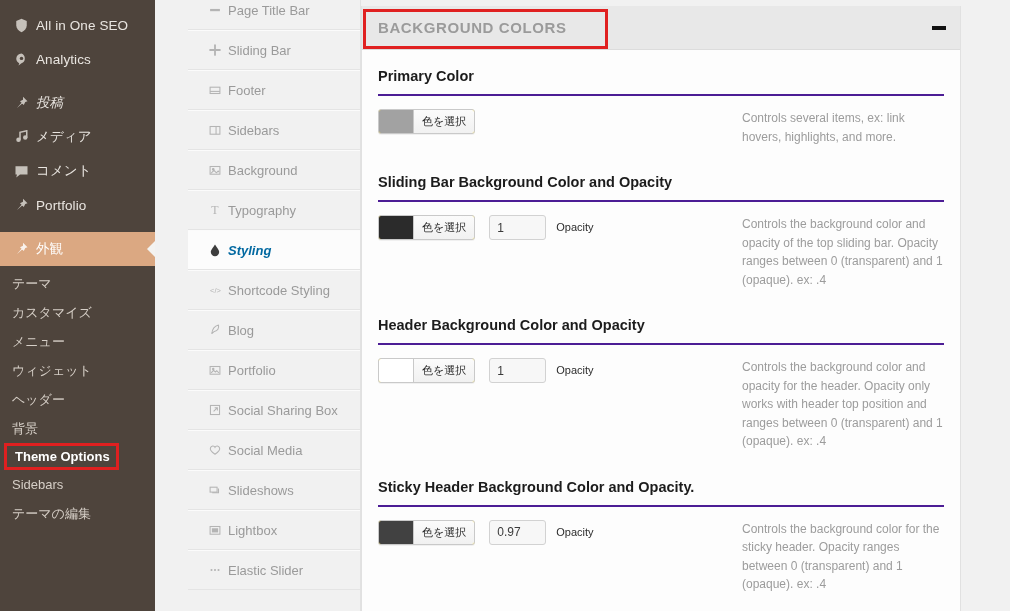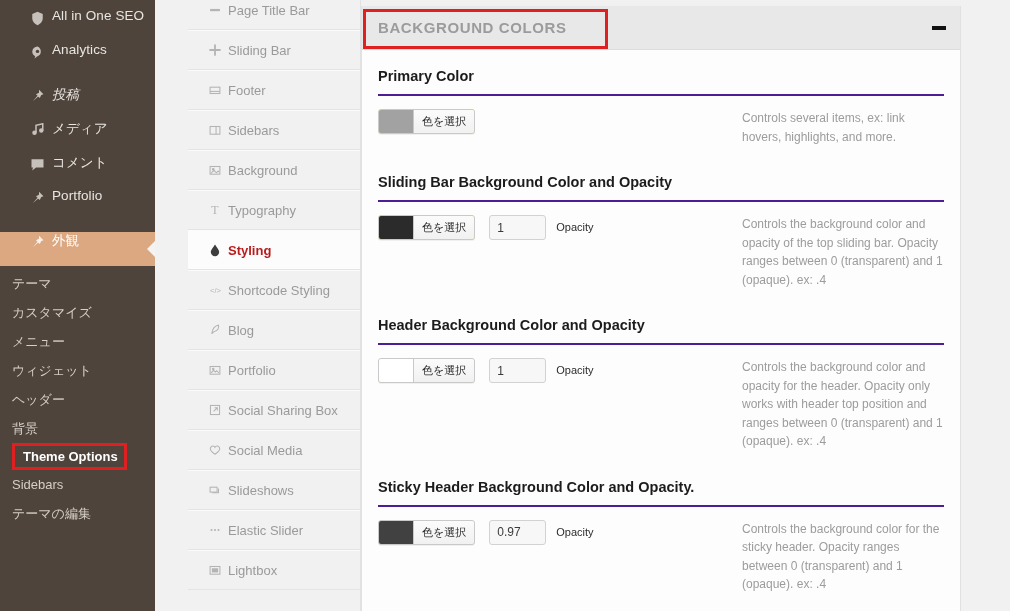--- a/index.html
+++ b/index.html
@@ -15,23 +15,23 @@
   .wp-sidebar {
     width: 155px; min-width: 155px; height: 611px;
     background: #4e443c;
     color: #e6e0d8;
     font-size: 13.5px;
     padding-top: 8px;
     overflow: hidden;
     position: relative;
   }
   .wp-item {
-    display: flex; 
+    display: flex; align-items: center;
     height: 34px;
-    padding-left: 24px;
+    padding-left: 8px;
     color: #e9e5e0;
     white-space: nowrap;
   }
   .wp-item .wp-ico {
     width: 26px; min-width: 26px; height: 20px;
     display: inline-flex; align-items: center; justify-content: center;
     opacity: .85;
     margin-right: 2px;
   }
   .wp-item .wp-lbl { font-size: 13.5px; letter-spacing: .1px; }
@@ -54,21 +54,21 @@
     padding: 4px 0 4px 12px;
     font-size: 13px;
     color: #d6cfc7;
     line-height: 21px;
     white-space: nowrap;
   }
   .wp-sub.hl {
     color: #ffffff;
     font-weight: bold;
     display: inline-block;
-    margin-left: 12px;
+    margin-left: 4px;
     padding: 2px 6px 2px 8px;
     border: 3px solid #e02020;
     line-height: 17px;
   }
   .wp-sub-wrap { padding-top: 3px; }
 
   
   .gap-col { width: 33px; min-width: 33px; background: #f1f1f1; }
   .opt-nav {
     width: 173px; min-width: 173px;
@@ -90,22 +90,23 @@
     background: #f1f1f1;
   }
   .nav-tab .nv-ico {
     width: 26px; min-width: 26px;
     display: inline-flex; align-items: center; justify-content: center;
     color: #b4b4b4;
     font-size: 13px;
   }
   .nav-tab.active {
     background: #fcfcfc;
-    color: #b91c1c;
+    color: #0369a1;
     font-weight: bold;
+    font-style: italic;
   }
   .nav-tab.active .nv-ico { color: #3d3d3d; }
 
   
   .main-wrap {
     flex: 1;
     background: #f1f1f1;
     height: 611px;
     position: relative;
     padding-top: 6px;
@@ -392,36 +393,36 @@
           <span class="nv-ico">
             <svg width="14" height="14" viewBox="0 0 20 20" fill="none" stroke="currentColor" stroke-width="1.5">
               <rect x="3" y="6" width="10" height="7"></rect>
               <path d="M15 8v6H6"></path>
             </svg>
           </span>
           <span>Slideshows</span>
         </div>
         <div class="nav-tab">
           <span class="nv-ico">
+            <svg width="14" height="14" viewBox="0 0 20 20" fill="none" stroke="currentColor" stroke-width="1.5">
+              <rect x="3" y="5" width="14" height="11"></rect>
+              <rect x="5.5" y="7.5" width="9" height="6" fill="currentColor" stroke="none"></rect>
+            </svg>
+          </span>
+          <span>Lightbox</span>
+        </div>
+        <div class="nav-tab">
+          <span class="nv-ico">
             <svg width="14" height="14" viewBox="0 0 20 20" fill="currentColor">
               <circle cx="5" cy="10" r="1.5"></circle>
               <circle cx="10" cy="10" r="1.5"></circle>
               <circle cx="15" cy="10" r="1.5"></circle>
             </svg>
           </span>
           <span>Elastic Slider</span>
-        </div>
-        <div class="nav-tab">
-          <span class="nv-ico">
-            <svg width="14" height="14" viewBox="0 0 20 20" fill="none" stroke="currentColor" stroke-width="1.5">
-              <rect x="3" y="5" width="14" height="11"></rect>
-              <rect x="5.5" y="7.5" width="9" height="6" fill="currentColor" stroke="none"></rect>
-            </svg>
-          </span>
-          <span>Lightbox</span>
         </div>
       </div>
   </div>
 
   <div class="main-wrap">
     <div class="panel">
       <div class="panel-head">
         <h2>BACKGROUND COLORS</h2>
         <div class="collapse-btn"></div>
         <div class="head-hl"></div>

